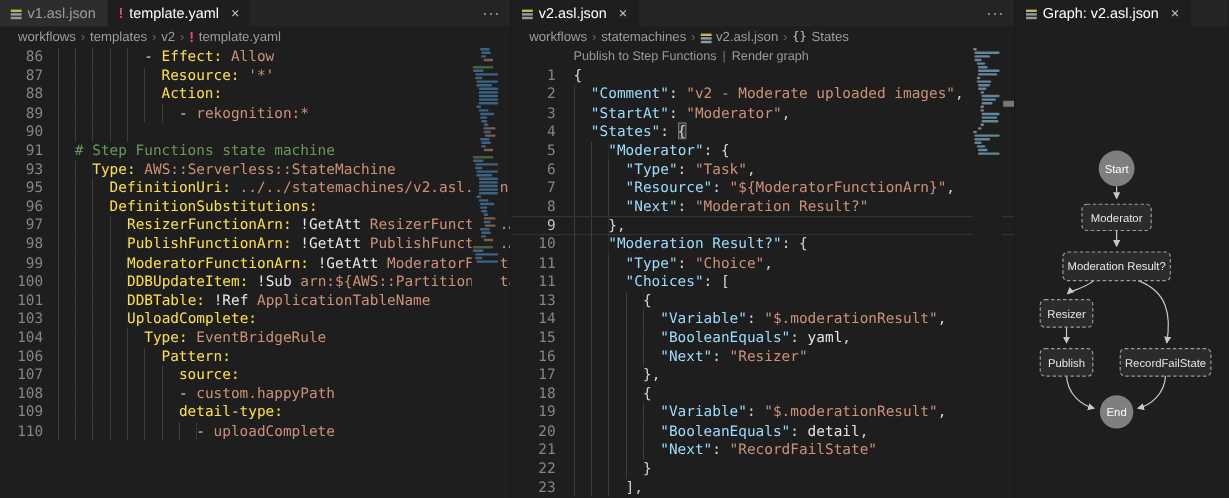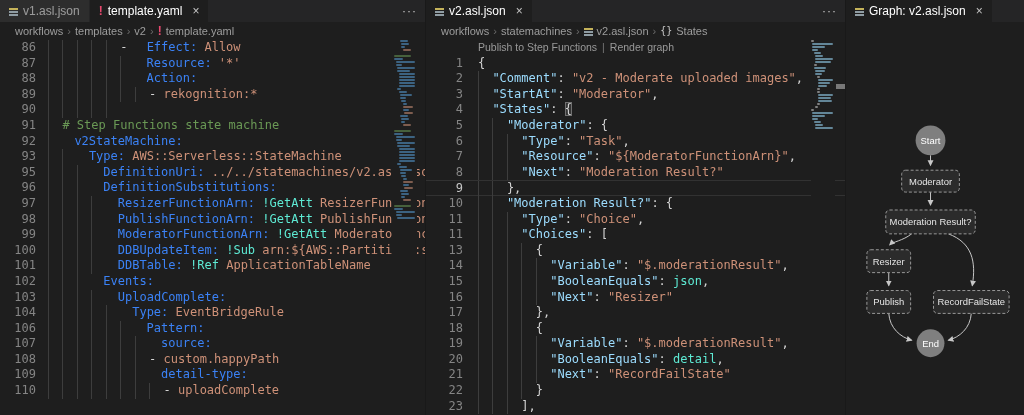--- a/index.html
+++ b/index.html
@@ -34,25 +34,25 @@
   .row.cur{border-top:1px solid #323232;border-bottom:1px solid #323232;}
   .row.cur .ln{color:#c6c6c6;}
   .ln{display:inline-block;text-align:right;color:#858585;vertical-align:top;}
   .pane-left .ln{width:36px;}
   .pane-middle .ln{width:37px;}
   .lc{display:inline-block;vertical-align:top;white-space:pre;}
   .pane-left .lc{margin-left:12px;}
   .pane-middle .lc{margin-left:15px;}
   .ind{display:inline-block;height:15.6px;vertical-align:top;background-image:repeating-linear-gradient(to right,#3d3d3d 0 1px,transparent 1px 14.44px);}
   .tk-p{color:#d4d4d4;}
-  .tk-k{color:#3b82f6;margin-left:12px;}
+  .tk-k{color:#fde047;}
   .tk-j{color:#9cdcfe;}
   .tk-s{color:#ce9178;}
   .tk-c{color:#6a9955;}
-  .tk-b{color:#5eead4;}
+  .tk-b{color:#e5e5e5;}
   .tk-m{color:#d4d4d4;outline:1px solid #707070;outline-offset:-1px;background:rgba(110,110,110,.28);}
   .codelens{height:15.6px;line-height:15px;font-size:10.5px;color:#999999;font-family:"Liberation Sans",sans-serif;}
   .codelens .cl-link{cursor:pointer;}
   .codelens .cl-sep{margin:0 5px;color:#777;}
 
   
   .minimap{position:absolute;top:0;bottom:0;width:24px;background:#1e1e1e;z-index:3;cursor:pointer;}
   .pane-left .minimap{right:8px;}
   .pane-middle .minimap{right:10px;}
   .mm-bar{height:2px;margin-bottom:1px;border-radius:1px;}
@@ -97,30 +97,28 @@
           <span>template.yaml</span>
         </span>
       </div>
     <div class="editor">
         <div class="row"><span class="ln">86</span><span class="lc"><span class="ind" style="width: 72.2px;"></span><span class="tk-p">- </span><span class="tk-k">Effect:</span><span class="tk-s"> Allow</span></span></div>
         <div class="row"><span class="ln">87</span><span class="lc"><span class="ind" style="width: 86.6px;"></span><span class="tk-k">Resource:</span><span class="tk-s"> '*'</span></span></div>
         <div class="row"><span class="ln">88</span><span class="lc"><span class="ind" style="width: 86.6px;"></span><span class="tk-k">Action:</span></span></div>
         <div class="row"><span class="ln">89</span><span class="lc"><span class="ind" style="width: 101.1px;"></span><span class="tk-p">- </span><span class="tk-s">rekognition:*</span></span></div>
         <div class="row"><span class="ln">90</span><span class="lc"><span class="ind" style="width: 72.2px;"></span></span></div>
         <div class="row"><span class="ln">91</span><span class="lc"><span class="ind" style="width: 14.4px;"></span><span class="tk-c"># Step Functions state machine</span></span></div>
-        <div class="row"><span class="ln">92</span><span class="lc"><span class="ind" style="width: 14.4px;"></span><span class="tk-k">v2StateMachine:</span></span></div>
         <div class="row"><span class="ln">93</span><span class="lc"><span class="ind" style="width: 28.9px;"></span><span class="tk-k">Type:</span><span class="tk-s"> AWS::Serverless::StateMachine</span></span></div>
         <div class="row"><span class="ln">95</span><span class="lc"><span class="ind" style="width: 43.3px;"></span><span class="tk-k">DefinitionUri:</span><span class="tk-s"> ../../statemachines/v2.asl.json</span></span></div>
         <div class="row"><span class="ln">96</span><span class="lc"><span class="ind" style="width: 43.3px;"></span><span class="tk-k">DefinitionSubstitutions:</span></span></div>
         <div class="row"><span class="ln">97</span><span class="lc"><span class="ind" style="width: 57.8px;"></span><span class="tk-k">ResizerFunctionArn:</span><span class="tk-b"> !GetAtt</span><span class="tk-s"> ResizerFunction.Arn</span></span></div>
         <div class="row"><span class="ln">98</span><span class="lc"><span class="ind" style="width: 57.8px;"></span><span class="tk-k">PublishFunctionArn:</span><span class="tk-b"> !GetAtt</span><span class="tk-s"> PublishFunction.Arn</span></span></div>
         <div class="row"><span class="ln">99</span><span class="lc"><span class="ind" style="width: 57.8px;"></span><span class="tk-k">ModeratorFunctionArn:</span><span class="tk-b"> !GetAtt</span><span class="tk-s"> ModeratorFunction.Arn</span></span></div>
         <div class="row"><span class="ln">100</span><span class="lc"><span class="ind" style="width: 57.8px;"></span><span class="tk-k">DDBUpdateItem:</span><span class="tk-b"> !Sub</span><span class="tk-s"> arn:${AWS::Partition}:states</span></span></div>
         <div class="row"><span class="ln">101</span><span class="lc"><span class="ind" style="width: 57.8px;"></span><span class="tk-k">DDBTable:</span><span class="tk-b"> !Ref</span><span class="tk-s"> ApplicationTableName</span></span></div>
-        <div class="row"><span class="ln">102</span><span class="lc"><span class="ind" style="width: 43.3px;"></span><span class="tk-k">Events:</span></span></div>
         <div class="row"><span class="ln">103</span><span class="lc"><span class="ind" style="width: 57.8px;"></span><span class="tk-k">UploadComplete:</span></span></div>
         <div class="row"><span class="ln">104</span><span class="lc"><span class="ind" style="width: 72.2px;"></span><span class="tk-k">Type:</span><span class="tk-s"> EventBridgeRule</span></span></div>
         <div class="row"><span class="ln">106</span><span class="lc"><span class="ind" style="width: 86.6px;"></span><span class="tk-k">Pattern:</span></span></div>
         <div class="row"><span class="ln">107</span><span class="lc"><span class="ind" style="width: 101.1px;"></span><span class="tk-k">source:</span></span></div>
         <div class="row"><span class="ln">108</span><span class="lc"><span class="ind" style="width: 101.1px;"></span><span class="tk-p">- </span><span class="tk-s">custom.happyPath</span></span></div>
         <div class="row"><span class="ln">109</span><span class="lc"><span class="ind" style="width: 101.1px;"></span><span class="tk-k">detail-type:</span></span></div>
         <div class="row"><span class="ln">110</span><span class="lc"><span class="ind" style="width: 115.5px;"></span><span class="tk-p">- </span><span class="tk-s">uploadComplete</span></span></div>
         <div class="minimap">
           <div class="mm-bar" style="margin-left: 7px; width: 8.25px; background: rgb(86, 156, 214); opacity: 0.55;"></div>
           <div class="mm-bar" style="margin-left: 8.4px; width: 7.15px; background: rgb(86, 156, 214); opacity: 0.55;"></div>
@@ -222,21 +220,21 @@
         <div class="row"><span class="ln">5</span><span class="lc"><span class="ind" style="width: 28.9px;"></span><span class="tk-j">"Moderator"</span><span class="tk-p">: {</span></span></div>
         <div class="row"><span class="ln">6</span><span class="lc"><span class="ind" style="width: 43.3px;"></span><span class="tk-j">"Type"</span><span class="tk-p">: </span><span class="tk-s">"Task"</span><span class="tk-p">,</span></span></div>
         <div class="row"><span class="ln">7</span><span class="lc"><span class="ind" style="width: 43.3px;"></span><span class="tk-j">"Resource"</span><span class="tk-p">: </span><span class="tk-s">"${ModeratorFunctionArn}"</span><span class="tk-p">,</span></span></div>
         <div class="row"><span class="ln">8</span><span class="lc"><span class="ind" style="width: 43.3px;"></span><span class="tk-j">"Next"</span><span class="tk-p">: </span><span class="tk-s">"Moderation Result?"</span></span></div>
         <div class="row cur"><span class="ln">9</span><span class="lc"><span class="ind" style="width: 28.9px;"></span><span class="tk-p">},</span></span></div>
         <div class="row"><span class="ln">10</span><span class="lc"><span class="ind" style="width: 28.9px;"></span><span class="tk-j">"Moderation Result?"</span><span class="tk-p">: {</span></span></div>
         <div class="row"><span class="ln">11</span><span class="lc"><span class="ind" style="width: 43.3px;"></span><span class="tk-j">"Type"</span><span class="tk-p">: </span><span class="tk-s">"Choice"</span><span class="tk-p">,</span></span></div>
         <div class="row"><span class="ln">11</span><span class="lc"><span class="ind" style="width: 43.3px;"></span><span class="tk-j">"Choices"</span><span class="tk-p">: [</span></span></div>
         <div class="row"><span class="ln">13</span><span class="lc"><span class="ind" style="width: 57.8px;"></span><span class="tk-p">{</span></span></div>
         <div class="row"><span class="ln">14</span><span class="lc"><span class="ind" style="width: 72.2px;"></span><span class="tk-j">"Variable"</span><span class="tk-p">: </span><span class="tk-s">"$.moderationResult"</span><span class="tk-p">,</span></span></div>
-        <div class="row"><span class="ln">15</span><span class="lc"><span class="ind" style="width: 72.2px;"></span><span class="tk-j">"BooleanEquals"</span><span class="tk-p">: </span><span class="tk-b">json</span><span class="tk-p">,</span></span></div>
+        <div class="row"><span class="ln">15</span><span class="lc"><span class="ind" style="width: 72.2px;"></span><span class="tk-j">"BooleanEquals"</span><span class="tk-p">: </span><span class="tk-b">yaml</span><span class="tk-p">,</span></span></div>
         <div class="row"><span class="ln">16</span><span class="lc"><span class="ind" style="width: 72.2px;"></span><span class="tk-j">"Next"</span><span class="tk-p">: </span><span class="tk-s">"Resizer"</span></span></div>
         <div class="row"><span class="ln">17</span><span class="lc"><span class="ind" style="width: 57.8px;"></span><span class="tk-p">},</span></span></div>
         <div class="row"><span class="ln">18</span><span class="lc"><span class="ind" style="width: 57.8px;"></span><span class="tk-p">{</span></span></div>
         <div class="row"><span class="ln">19</span><span class="lc"><span class="ind" style="width: 72.2px;"></span><span class="tk-j">"Variable"</span><span class="tk-p">: </span><span class="tk-s">"$.moderationResult"</span><span class="tk-p">,</span></span></div>
         <div class="row"><span class="ln">20</span><span class="lc"><span class="ind" style="width: 72.2px;"></span><span class="tk-j">"BooleanEquals"</span><span class="tk-p">: </span><span class="tk-b">detail</span><span class="tk-p">,</span></span></div>
         <div class="row"><span class="ln">21</span><span class="lc"><span class="ind" style="width: 72.2px;"></span><span class="tk-j">"Next"</span><span class="tk-p">: </span><span class="tk-s">"RecordFailState"</span></span></div>
         <div class="row"><span class="ln">22</span><span class="lc"><span class="ind" style="width: 57.8px;"></span><span class="tk-p">}</span></span></div>
         <div class="row"><span class="ln">23</span><span class="lc"><span class="ind" style="width: 43.3px;"></span><span class="tk-p">],</span></span></div>
         <div class="minimap">
           <div class="mm-bar" style="margin-left: 0px; width: 3px; background: rgb(212, 212, 212); opacity: 0.55;"></div>

